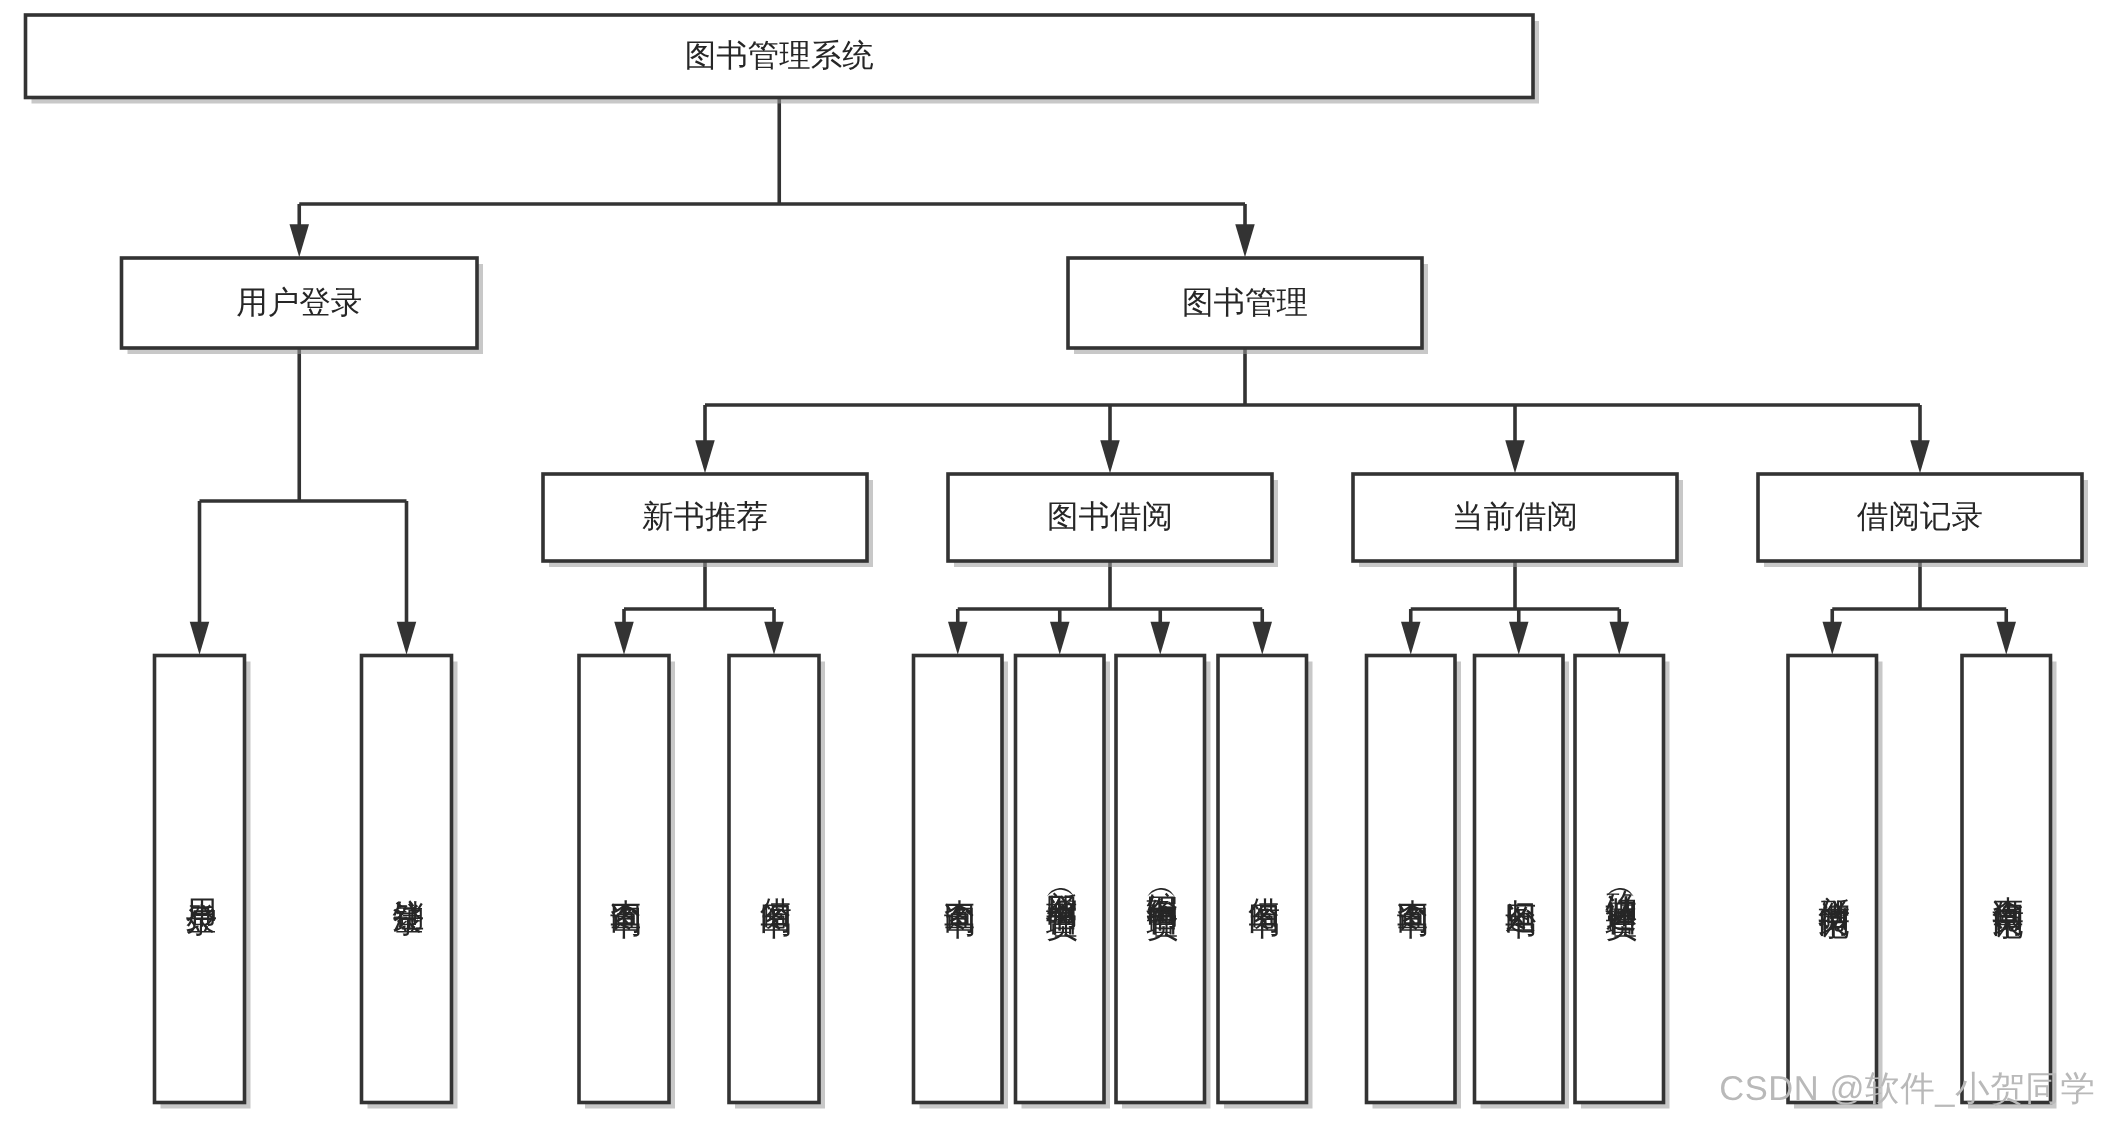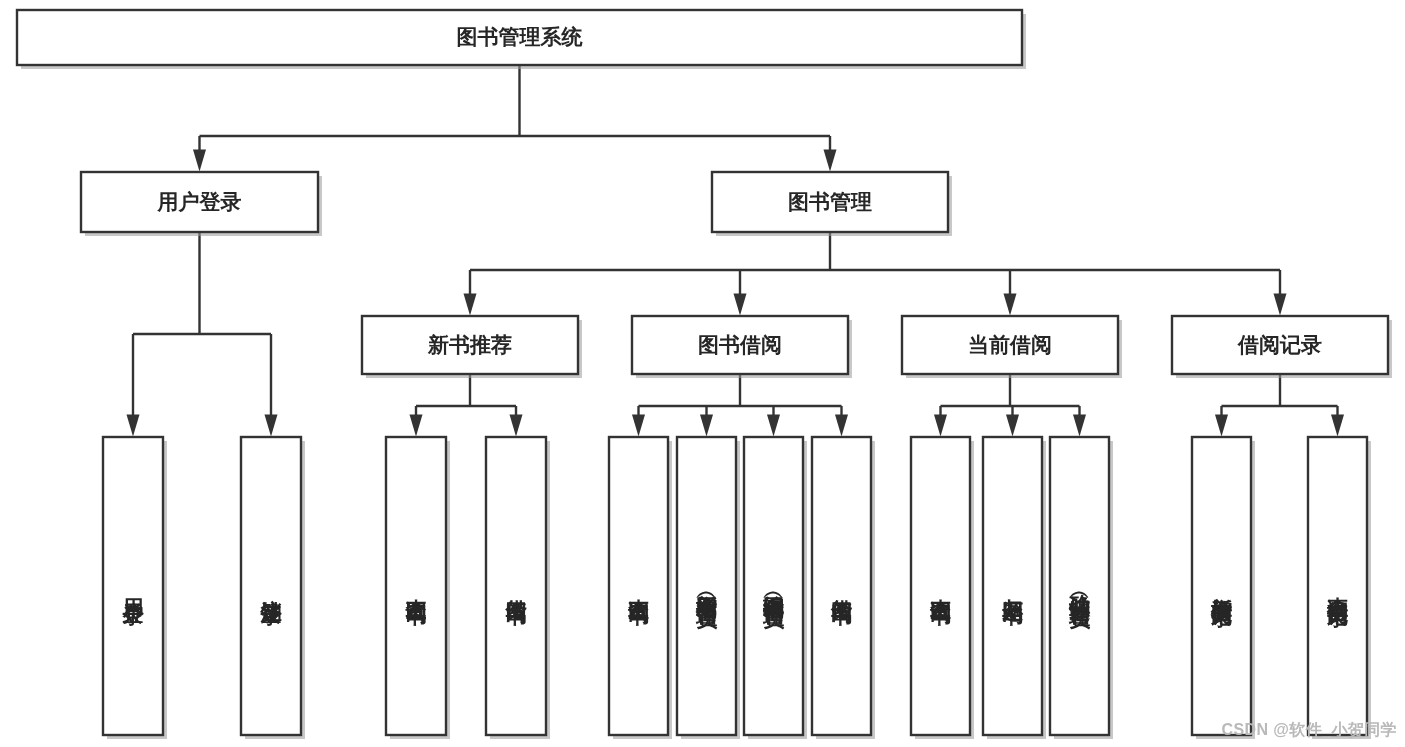--- a/index.html
+++ b/index.html
@@ -11,21 +11,20 @@
     width: 1405px;
     height: 747px;
     font-family: "Liberation Sans", "DejaVu Sans", sans-serif;
     overflow: hidden;
   }
   #diagram-root {
     position: relative;
     width: 1405px;
     height: 747px;
     background: #ffffff;
-    font-weight: bold;
   }
   svg#diagram-canvas {
     position: absolute;
     left: 0;
     top: 0;
     width: 1405px;
     height: 747px;
     display: block;
   }
   .node-rect {
@@ -68,21 +67,21 @@
     display: flex;
     align-items: center;
     justify-content: center;
     pointer-events: none;
   }
   .watermark {
     position: absolute;
     right: 8px;
     bottom: 6px;
     font-family: "Liberation Sans", "DejaVu Sans", sans-serif;
-    font-size: 16px;
+    font-size: 23px;
     color: #b9b9b9;
     letter-spacing: 0.4px;
     white-space: nowrap;
   }
 </style>
 </head>
 <body>
 
 <div id="diagram-root">
 

